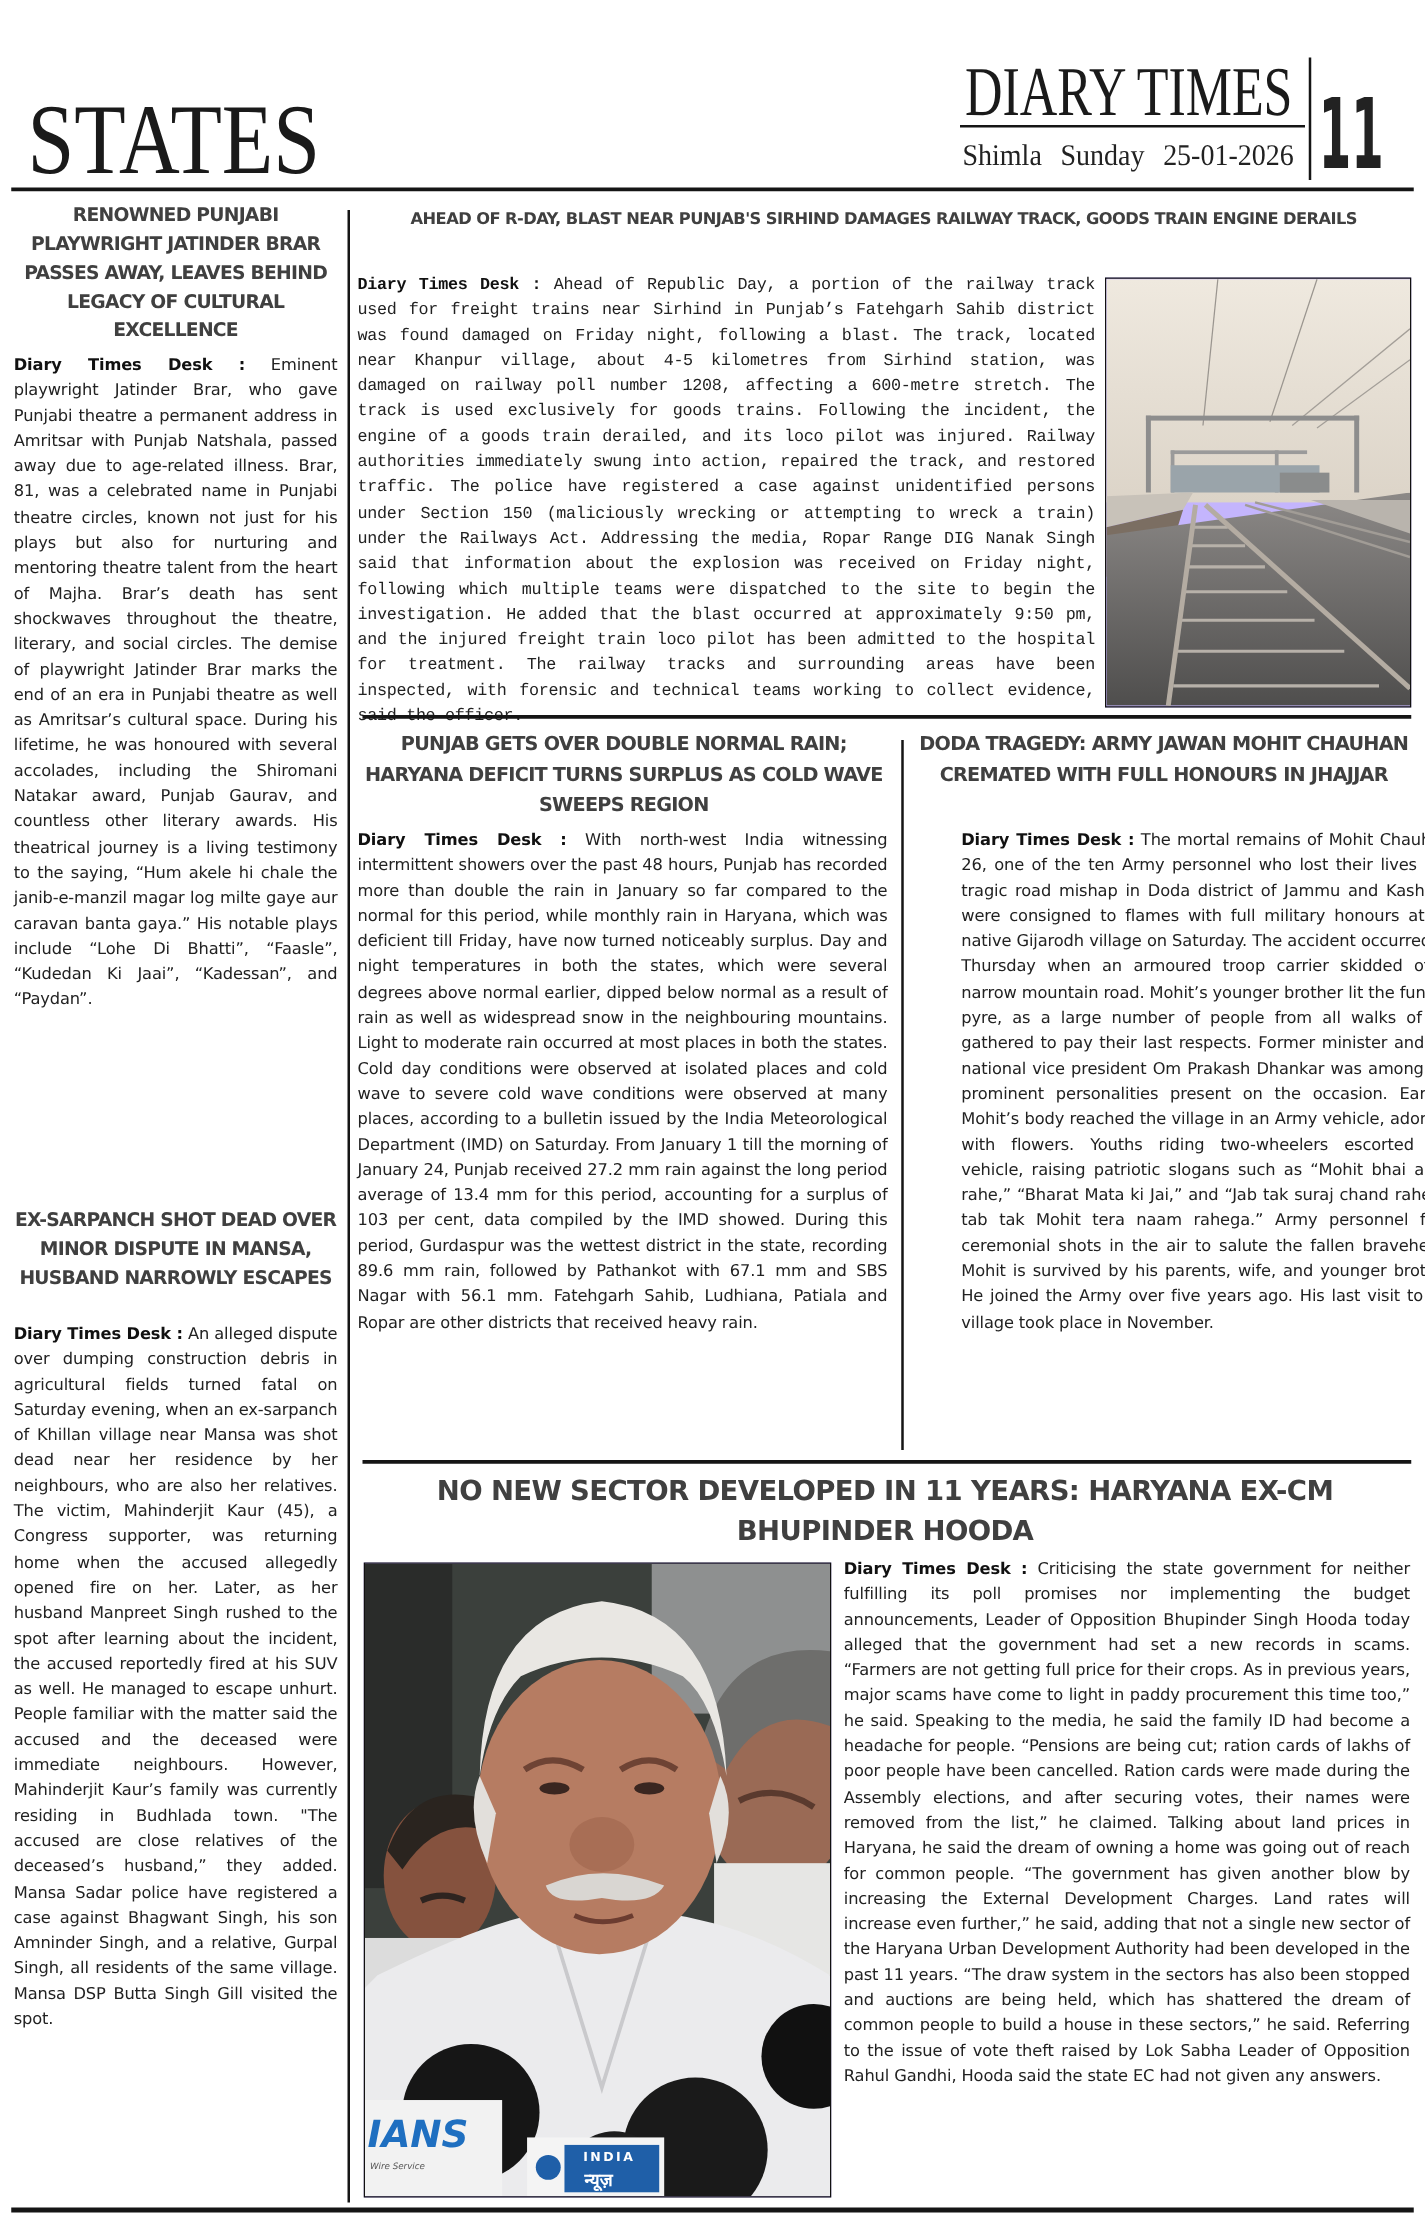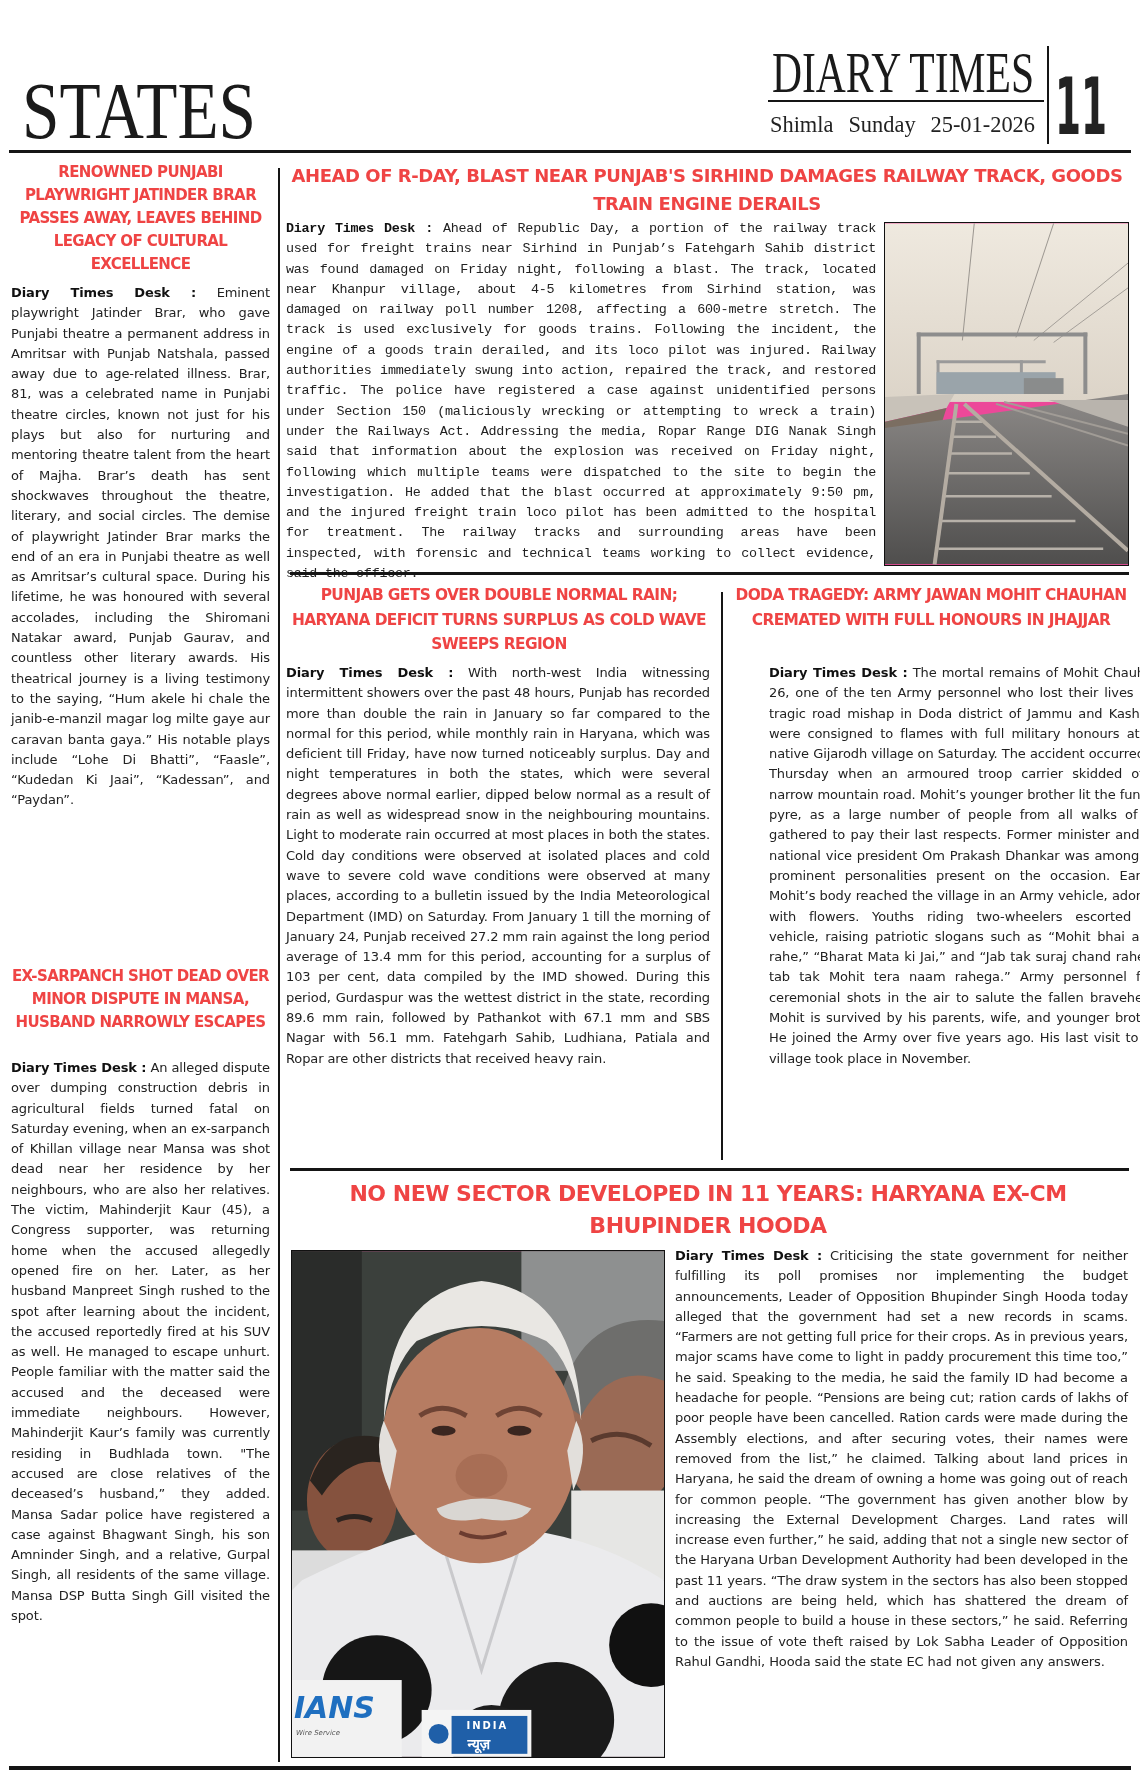--- a/index.html
+++ b/index.html
@@ -1,30 +1,30 @@
 <!DOCTYPE html>
 <html><head>
 <meta charset="utf-8">
 <style>
   html, body { margin:0; padding:0; background:#ffffff; }
   body { width:1140px; height:1786px; position:relative; overflow:hidden; color:#1b1b1b;
          font-family:"DejaVu Sans", sans-serif; }
   .rule { position:absolute; background:#151515; }
   .vrule { position:absolute; background:#151515; width:2px; }
   .hl { position:absolute; margin:0; font-family:"DejaVu Sans", sans-serif; font-weight:bold;
-        text-align:center; color:#ef4444; text-transform:uppercase; }
+        text-align:center; color:#404040; text-transform:uppercase; }
   .hl-left { font-size:15px; line-height:23px; letter-spacing:-0.6px; }
-  .hl-main { font-size:18px; line-height:28px; letter-spacing:-0.45px; }
+  .hl-main { font-size:13px; line-height:28px; letter-spacing:-0.45px; }
   .hl-mid  { font-size:15.4px; line-height:24.5px; letter-spacing:-0.6px; }
   .hl-big  { font-size:22px; line-height:32px; letter-spacing:-0.5px; }
   .body { position:absolute; margin:0; font-size:13px; line-height:20.3px; text-align:justify;
           color:#222; letter-spacing:-0.1px; hyphens:none; }
   .body.tight { font-size:13.4px; letter-spacing:-0.25px; }
   .byline { font-weight:bold; color:#111; }
-  .photo { position:absolute; border:1.5px solid #111; overflow:hidden; background:#ec4899; }
+  .photo { position:absolute; border:1.5px solid #111; overflow:hidden; background:#c4b5fd; }
   .photo svg { display:block; }
   .mast-svg { position:absolute; overflow:visible; }
 </style>
 </head>
 <body>
 
 <svg class="mast-svg" style="left:20px;top:72px;" width="240" height="72" viewBox="0 0 240 72">
   <text x="2" y="66" textLength="234" lengthAdjust="spacingAndGlyphs" font-family="Liberation Serif, serif" font-size="80" fill="#1a1a1a">STATES</text>
 </svg>
 

